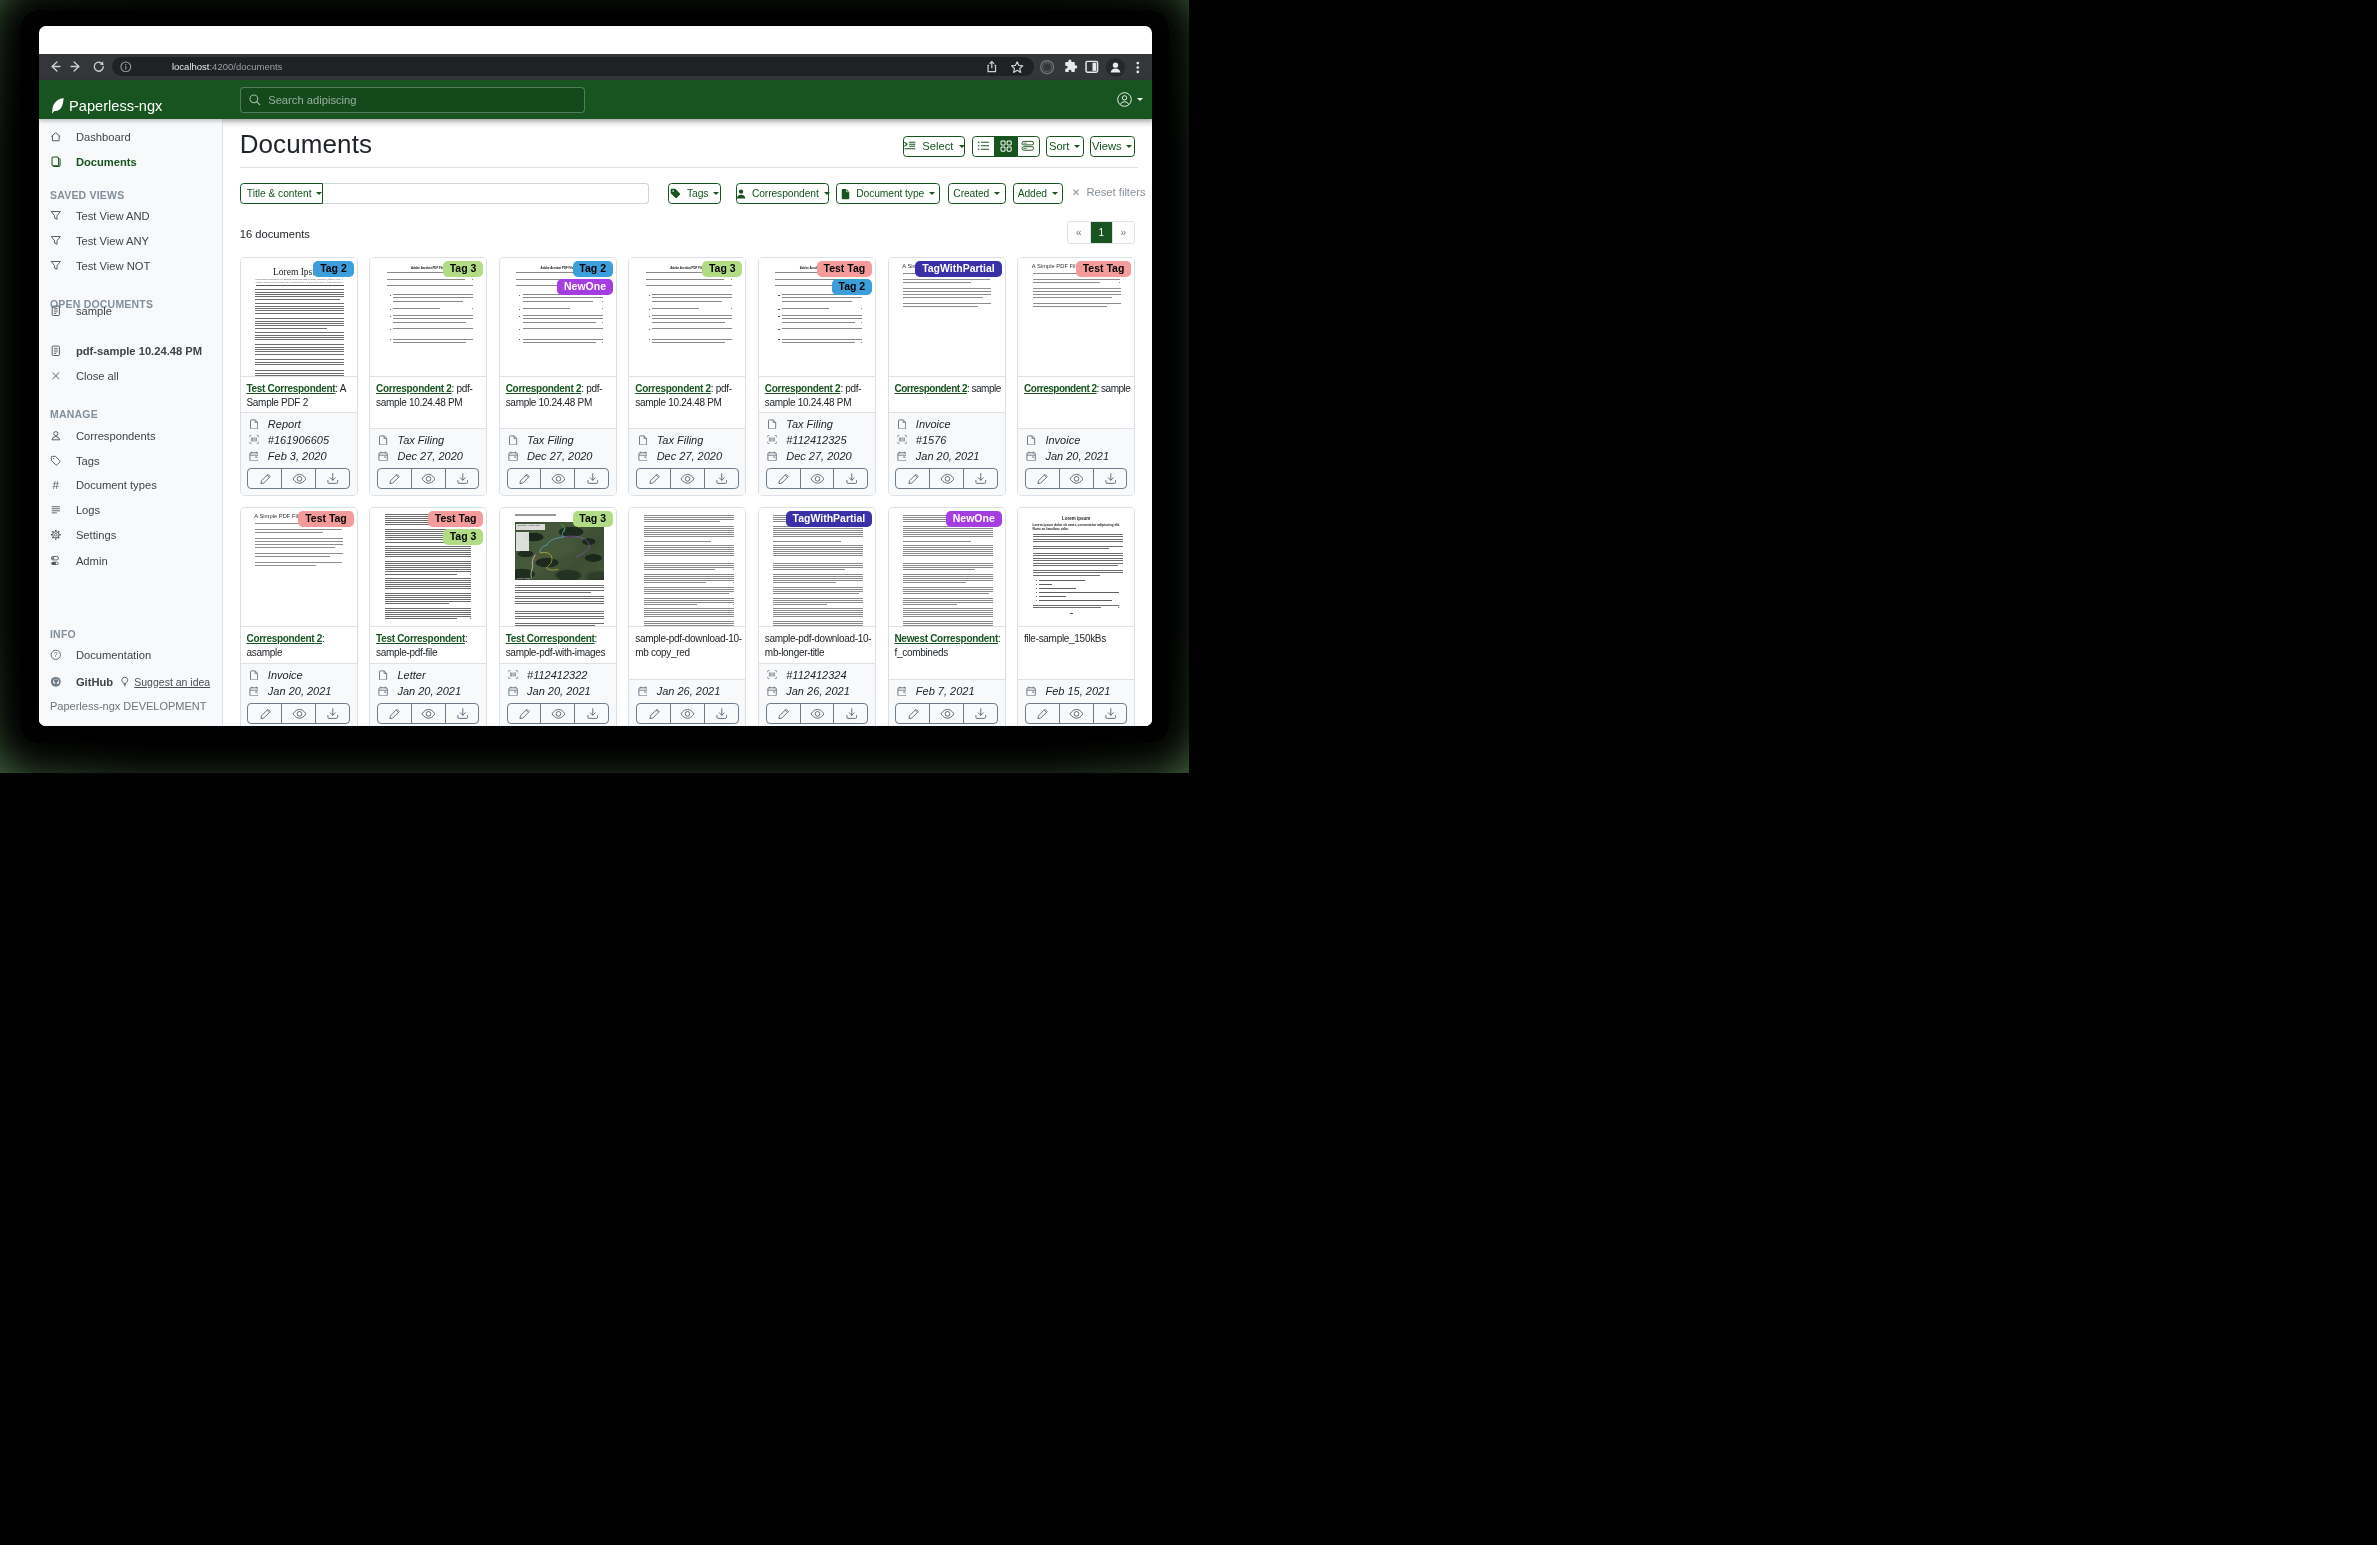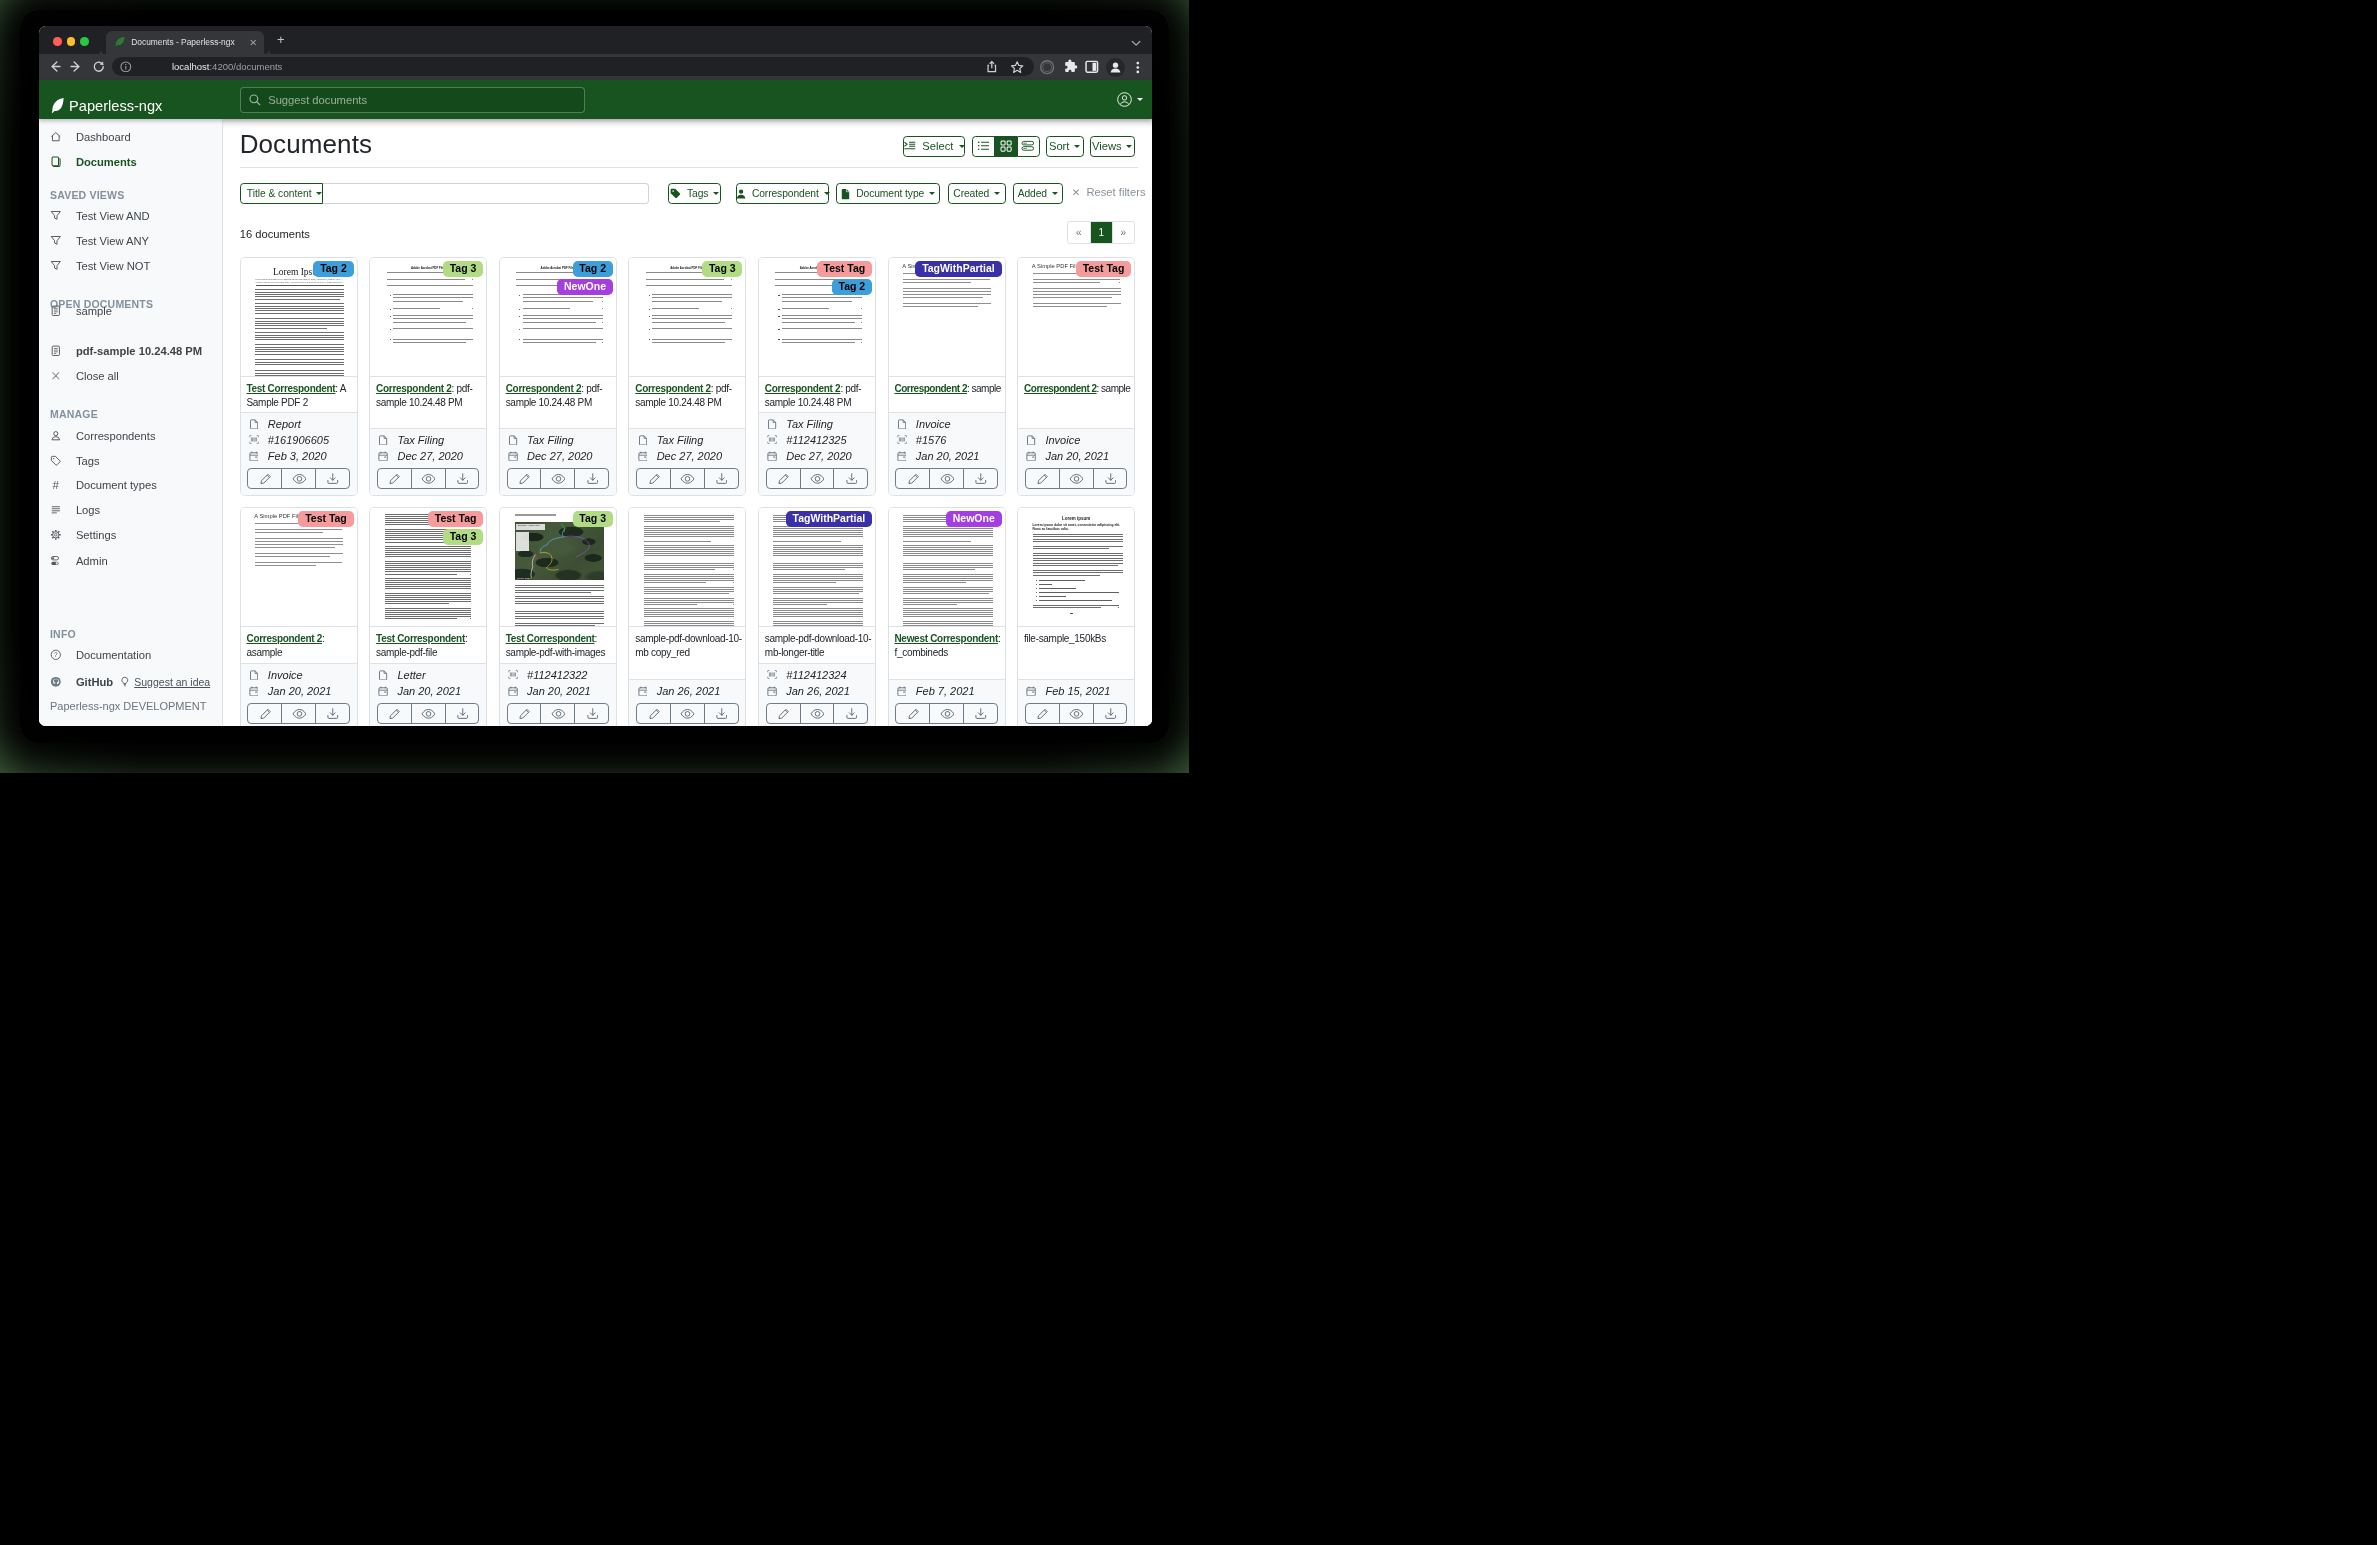--- a/index.html
+++ b/index.html
@@ -104,37 +104,20 @@
 .btns .b:first-child{border-left:none;}
 
 .txf{background:repeating-linear-gradient(180deg,#6e6e6e 0,#6e6e6e 0.7px,transparent 0.7px,transparent 1.7px);}
 .txa{background:repeating-linear-gradient(180deg,#8a8a8a 0,#8a8a8a 0.8px,transparent 0.8px,transparent 3.5px);}
 .txs{background:repeating-linear-gradient(180deg,#8f8f8f 0,#8f8f8f 1px,transparent 1px,transparent 3px);}
 .txd{background:repeating-linear-gradient(180deg,#8a8a8a 0,#8a8a8a 0.9px,transparent 0.9px,transparent 2.1px);}
 .txb{background:repeating-linear-gradient(180deg,#6d6d6d 0,#6d6d6d 1px,transparent 1px,transparent 2.1px);}
 .txm{background:repeating-linear-gradient(180deg,#6e6e6e 0,#6e6e6e 0.9px,transparent 0.9px,transparent 2.4px);}
 </style></head><body>
 <div class="window">
-    <div class="tabbar">
-      <div class="dot r"></div>
-      <div class="dot y"></div>
-      <div class="dot g"></div>
-      <div class="tab">
-        <span class="fav"><svg width="11" height="11" viewBox="0 0 16 16" fill="none">
-            <path d="M2.88 14.72 C 1.6 8.8, 5.6 1.92, 15.2 0.96 C 14.88 8.8, 11.2 14.08, 4.8 13.12 Z" fill="#2d7a35"></path>
-            <path d="M2.56 15.2 C 4.8 9.6, 8.0 6.4, 12.8 3.52" stroke="#2d7a35" stroke-width="0.96" fill="none"></path>
-          </svg></span>
-        <span>Documents - Paperless-ngx</span>
-        <span class="x">✕</span>
-      </div>
-      <div class="newtab">+</div>
-      <div class="tstrip-chevron"><svg width="12.2" height="12.2" viewBox="0 0 18 18" fill="none">
-          <path d="M3.5 6.5 L9 12 L14.5 6.5" stroke="#9fa2a6" stroke-width="2" fill="none" stroke-linecap="round" stroke-linejoin="round"></path>
-        </svg></div>
-    </div>
     <div class="toolbar">
       <span class="ticon" style="margin-left:8.2px;"><svg width="15" height="15" viewBox="0 0 22 22" fill="none">
           <path d="M14.5 4.5 L7.5 11 L14.5 17.5" stroke="#cfd1d4" stroke-width="2" stroke-linecap="round" stroke-linejoin="round"></path>
           <path d="M8 11 H19" stroke="#cfd1d4" stroke-width="2" stroke-linecap="round"></path>
         </svg></span>
       <span class="ticon" style="margin-left:6.8px;"><svg width="15" height="15" viewBox="0 0 22 22" fill="none">
           <path d="M7.5 4.5 L14.5 11 L7.5 17.5" stroke="#cfd1d4" stroke-width="2" stroke-linecap="round" stroke-linejoin="round"></path>
           <path d="M3 11 H14" stroke="#cfd1d4" stroke-width="2" stroke-linecap="round"></path>
         </svg></span>
       <span class="ticon" style="margin-left:7.5px;"><svg width="15" height="15" viewBox="0 0 22 22" fill="none">
@@ -193,21 +176,21 @@
         </svg>
         <span class="txt">Paperless-ngx</span>
       </div>
       <div class="search">
         <span style="display:flex;margin-left:6.8px;">
           <svg width="13.6" height="13.6" viewBox="0 0 20 20" fill="none">
             <circle cx="8.6" cy="8.6" r="5.7" stroke="rgba(255,255,255,0.6)" stroke-width="1.7" fill="none"></circle>
             <path d="M13 13 L17.3 17.3" stroke="rgba(255,255,255,0.6)" stroke-width="1.7" stroke-linecap="round"></path>
           </svg>
         </span>
-        <span class="ph">Suggest documents</span>
+        <span class="ph">Search adipiscing</span>
       </div>
       <div class="nav-user">
         <svg width="15" height="15" viewBox="0 0 22 22" fill="none">
           <circle cx="11" cy="11" r="10" stroke="#fff" stroke-width="1.3" fill="none"></circle>
           <circle cx="11" cy="8.6" r="3.2" stroke="#fff" stroke-width="1.3" fill="none"></circle>
           <path d="M4.6 18.4 a7 7 0 0 1 12.8 0" stroke="#fff" stroke-width="1.3" fill="none"></path>
         </svg>
         <span style="display:inline-block;width:0;height:0;border-left:3.4px solid transparent;border-right:3.4px solid transparent;border-top:3.7px solid #fff;margin-left:4.8px;"></span>
       </div>
     </div>

